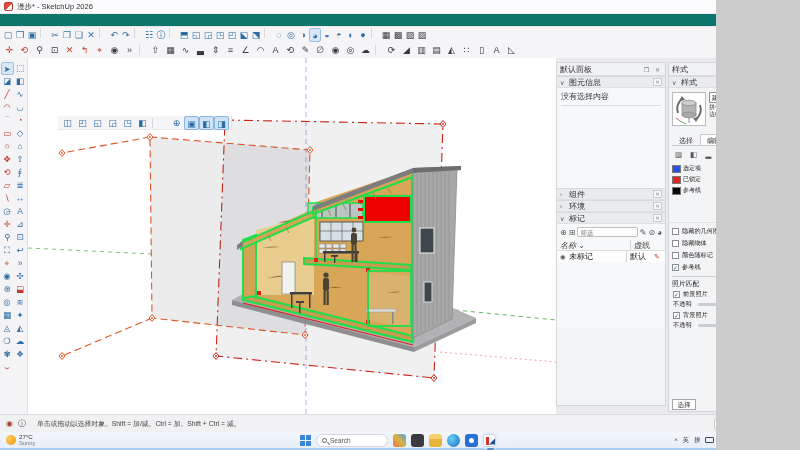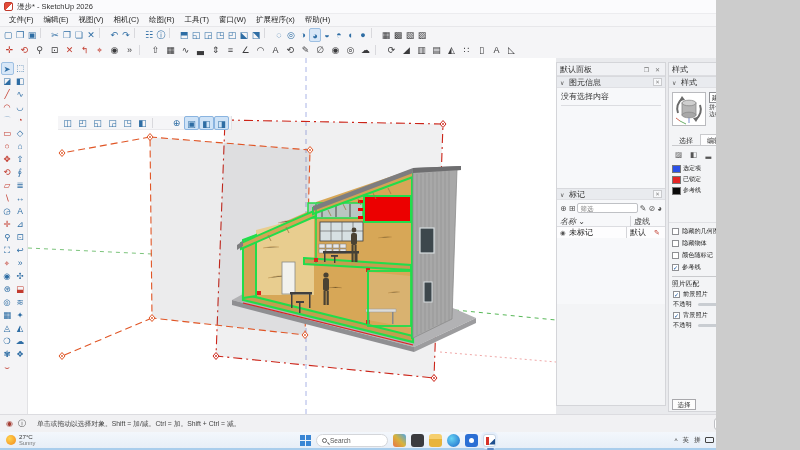--- a/index.html
+++ b/index.html
@@ -160,32 +160,20 @@
   <div class="titlebar">
     <span class="sulogo"></span>
     <span class="wtitle">漫步* - SketchUp 2026</span>
     <span class="wctl">
       <span class="wbtn">─</span>
       <span class="wbtn">▢</span>
       <span class="wbtn">✕</span>
     </span>
   </div>
 
-  <div class="menubar">
-
-  <span class="mitem">文件(F)</span>
-      <span class="mitem">编辑(E)</span>
-      <span class="mitem">视图(V)</span>
-      <span class="mitem">相机(C)</span>
-      <span class="mitem">绘图(R)</span>
-      <span class="mitem">工具(T)</span>
-      <span class="mitem">窗口(W)</span>
-      <span class="mitem">扩展程序(x)</span>
-      <span class="mitem">帮助(H)</span>
-    </div>
 
   <div class="tbar r1">
     <div style="display:flex;">
 
     <span class="ticon">▢</span>
         <span class="ticon">❒</span>
         <span class="ticon">▣</span>
         <span class="ticon sep"></span>
         <span class="ticon">✂</span>
         <span class="ticon">❐</span>
@@ -507,20 +495,33 @@
       </div>
       <div class="sechead">
         <span class="chev">∨</span>
         <span>图元信息</span>
         <span class="xbox">✕</span>
       </div>
       <div class="secbody entitybody">
         <span>没有选择内容</span>
         <div class="line"></div>
       </div>
+      <div>
+
+      <div class="sechead">
+            <span class="chev">›</span>
+            <span>组件</span>
+            <span class="xbox">✕</span>
+          </div>
+          <div class="sechead">
+            <span class="chev">›</span>
+            <span>环境</span>
+            <span class="xbox">✕</span>
+          </div>
+        </div>
       <div class="sechead">
         <span class="chev">∨</span>
         <span>标记</span>
         <span class="xbox">✕</span>
       </div>
       <div class="secbody">
         <div class="tagsbar">
           <span class="sicon">⊕</span>
           <span class="sicon">⊞</span>
           <input class="tagsearch" placeholder="筛选" style="">

